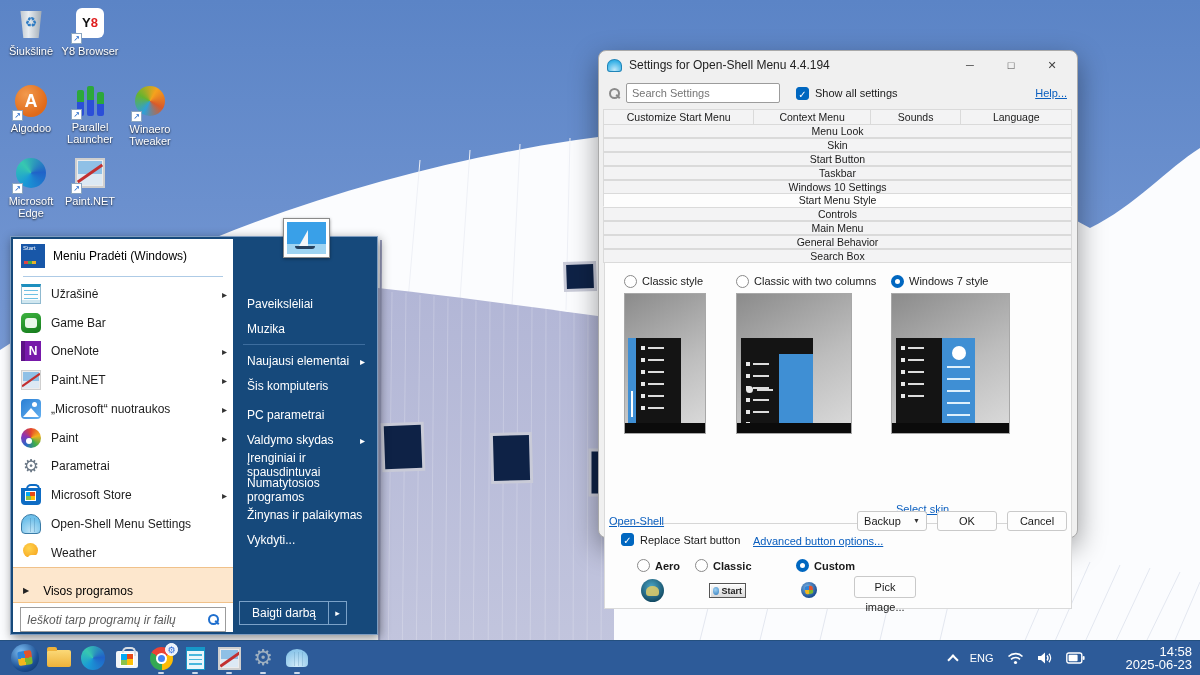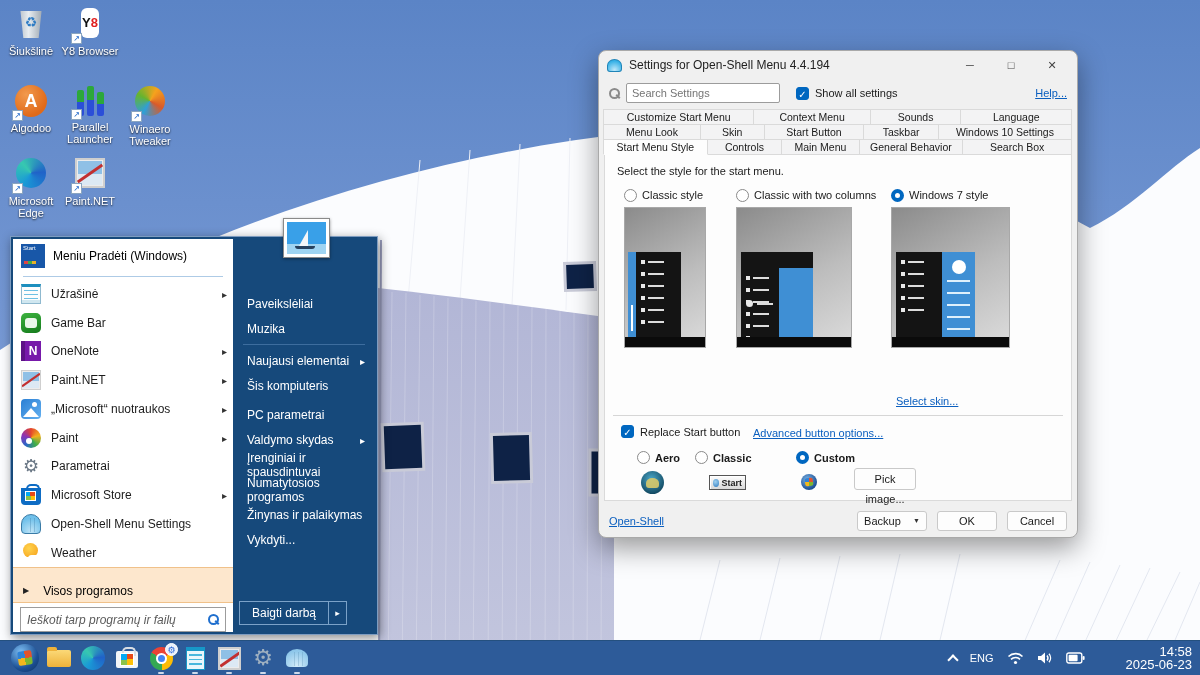--- a/index.html
+++ b/index.html
@@ -11,21 +11,21 @@
 
   
   .dicon { position:absolute; width:64px; text-align:center; z-index:2; cursor:default; }
   .dicon .art { position:relative; width:34px; height:34px; margin:0 auto; }
   .dicon .lbl { margin-top:3px; font-size:11px; color:#fff; line-height:12px; text-shadow:0 1px 2px rgba(0,0,0,.85); }
   .sc-badge { position:absolute; left:-2px; bottom:-2px; width:11px; height:11px; background:#fff; border:1px solid #8aa5c0; font-size:8px; line-height:9px; color:#1e66c8; text-align:center; }
   .sc-badge::after { content:"\2197"; }
 
   .art-recycle { width:24px; height:30px; margin:2px auto 0; background:linear-gradient(90deg,#b9c1c9,#e8edf1 40%,#9aa4ae); clip-path:polygon(6% 10%,94% 10%,82% 100%,18% 100%); position:relative; }
   .art-recycle::before { content:"\267B"; position:absolute; left:0; right:0; top:6px; font-size:14px; color:#2f7cc4; }
-  .art-y8 { width:18px; height:30px; margin:2px auto 0; background:#fff; border-radius:6px; font-weight:bold; font-size:13px; line-height:30px; }
+  .art-y8 { width:28px; height:30px; margin:2px auto 0; background:#fff; border-radius:6px; font-weight:bold; font-size:13px; line-height:30px; }
   .art-y8 .y { color:#111; } .art-y8 .e8 { color:#e02020; }
   .art-algodoo { width:32px; height:32px; margin:1px auto 0; border-radius:50%; background:radial-gradient(circle at 35% 30%,#f29a4d,#e06a1a 70%); color:#fff; font-weight:bold; font-size:18px; line-height:32px; }
   .art-parallel { display:flex; gap:3px; justify-content:center; align-items:flex-end; height:32px; padding-top:2px; }
   .art-parallel i { display:block; width:7px; border-radius:2px; background:linear-gradient(180deg,#2ca83a 0 48%,#2b4fd8 48% 100%); }
   .art-parallel i:nth-child(1){height:26px;} .art-parallel i:nth-child(2){height:30px;} .art-parallel i:nth-child(3){height:24px;}
   .art-winaero { width:30px; height:30px; margin:2px auto 0; border-radius:50%; background:conic-gradient(from 210deg,#2f9fd8,#66b42e,#f6a21d,#d85a2b,#2f9fd8); filter:blur(.4px); }
   .art-edge { width:30px; height:30px; margin:2px auto 0; border-radius:50%; background:conic-gradient(from -40deg,#37c8b0,#2062c8 35%,#1a9ad6 70%,#37c8b0); }
   .art-pdn { width:30px; height:30px; margin:2px auto 0; background:#ececec; border:2px solid #cfcfcf; position:relative; overflow:hidden; }
   .art-pdn .sky { position:absolute; inset:1px; background:linear-gradient(180deg,#8fc0e6 0 55%,#dce9f4 55% 100%); }
   .art-pdn .brush { position:absolute; width:30px; height:3px; background:#c23030; transform:rotate(-35deg); top:12px; left:-2px; }
@@ -102,21 +102,21 @@
   .checkbox { width:13px; height:13px; border:1px solid #8a8a8a; border-radius:3px; background:#fff; display:inline-block; position:relative; flex:0 0 auto; }
   .checkbox.on { background:#0067c0; border-color:#0067c0; }
   .checkbox.on::after { content:"\2713"; position:absolute; inset:0; color:#fff; font-size:10px; line-height:13px; text-align:center; }
   .link { color:#0b5fbf; text-decoration:underline; cursor:pointer; }
   .dlg-help { margin-left:auto; }
 
   .dlg-tabs { padding:2px 5px 0 5px; }
   .tab-row { display:flex; }
   .tab { height:16px; display:flex; align-items:center; justify-content:center; background:#f3f3f4; border:1px solid #dadada; margin-left:-1px; font-size:10.5px; white-space:nowrap; overflow:hidden; }
   .tab.active { background:#fdfdfd; border-bottom:1px solid #fdfdfd; position:relative; z-index:2; }
-  .tab-row + .tab-row { margin-top:-1px; }
+  .tab-row + .tab-row { margin-top:-1px;flex-direction:column; }
   .dlg-page { margin:0 5px; height:347px; background:#fdfdfd; border:1px solid #dadada; margin-top:-1px; position:relative; padding:10px 12px; }
   .style-prompt { font-size:11px; margin-bottom:10px; }
   .radio { width:13px; height:13px; border-radius:50%; border:1px solid #8a8a8a; background:#fff; display:inline-block; flex:0 0 auto; }
   .radio.on { border:4px solid #0067c0; }
   .style-row { display:flex; align-items:center; position:relative; height:16px; margin-bottom:4px; }
   .style-opt { position:absolute; display:flex; align-items:center; gap:5px; }
   .previews { position:relative; height:145px; }
   .preview { position:absolute; top:0; height:141px; border:1px solid #a8a8a8; background:linear-gradient(150deg,#8b8b8b 0%,#bdbdbd 55%,#dcdcdc 100%); overflow:hidden; }
   .pv-task { position:absolute; left:0; right:0; bottom:0; height:10px; background:#0b0b0b; }
   .pv-black { position:absolute; background:#141414; top:44px; bottom:10px; }
@@ -458,21 +458,20 @@
       <div class="tab-row">
         <span class="tab active hit" style="flex:105">Start Menu Style</span>
         <span class="tab hit" style="flex:75">Controls</span>
         <span class="tab hit" style="flex:78">Main Menu</span>
         <span class="tab hit" style="flex:105">General Behavior</span>
         <span class="tab hit" style="flex:110">Search Box</span>
       </div>
     </div>
 
     <div class="dlg-page">
-      <div class="style-prompt">Select the style for the start menu.</div>
 
       <div class="style-row">
         <span class="style-opt hit" style="left:7px">
           <span class="radio"></span>
           <span>Classic style</span>
         </span>
         <span class="style-opt hit" style="left:119px">
           <span class="radio"></span>
           <span>Classic with two columns</span>
         </span>

